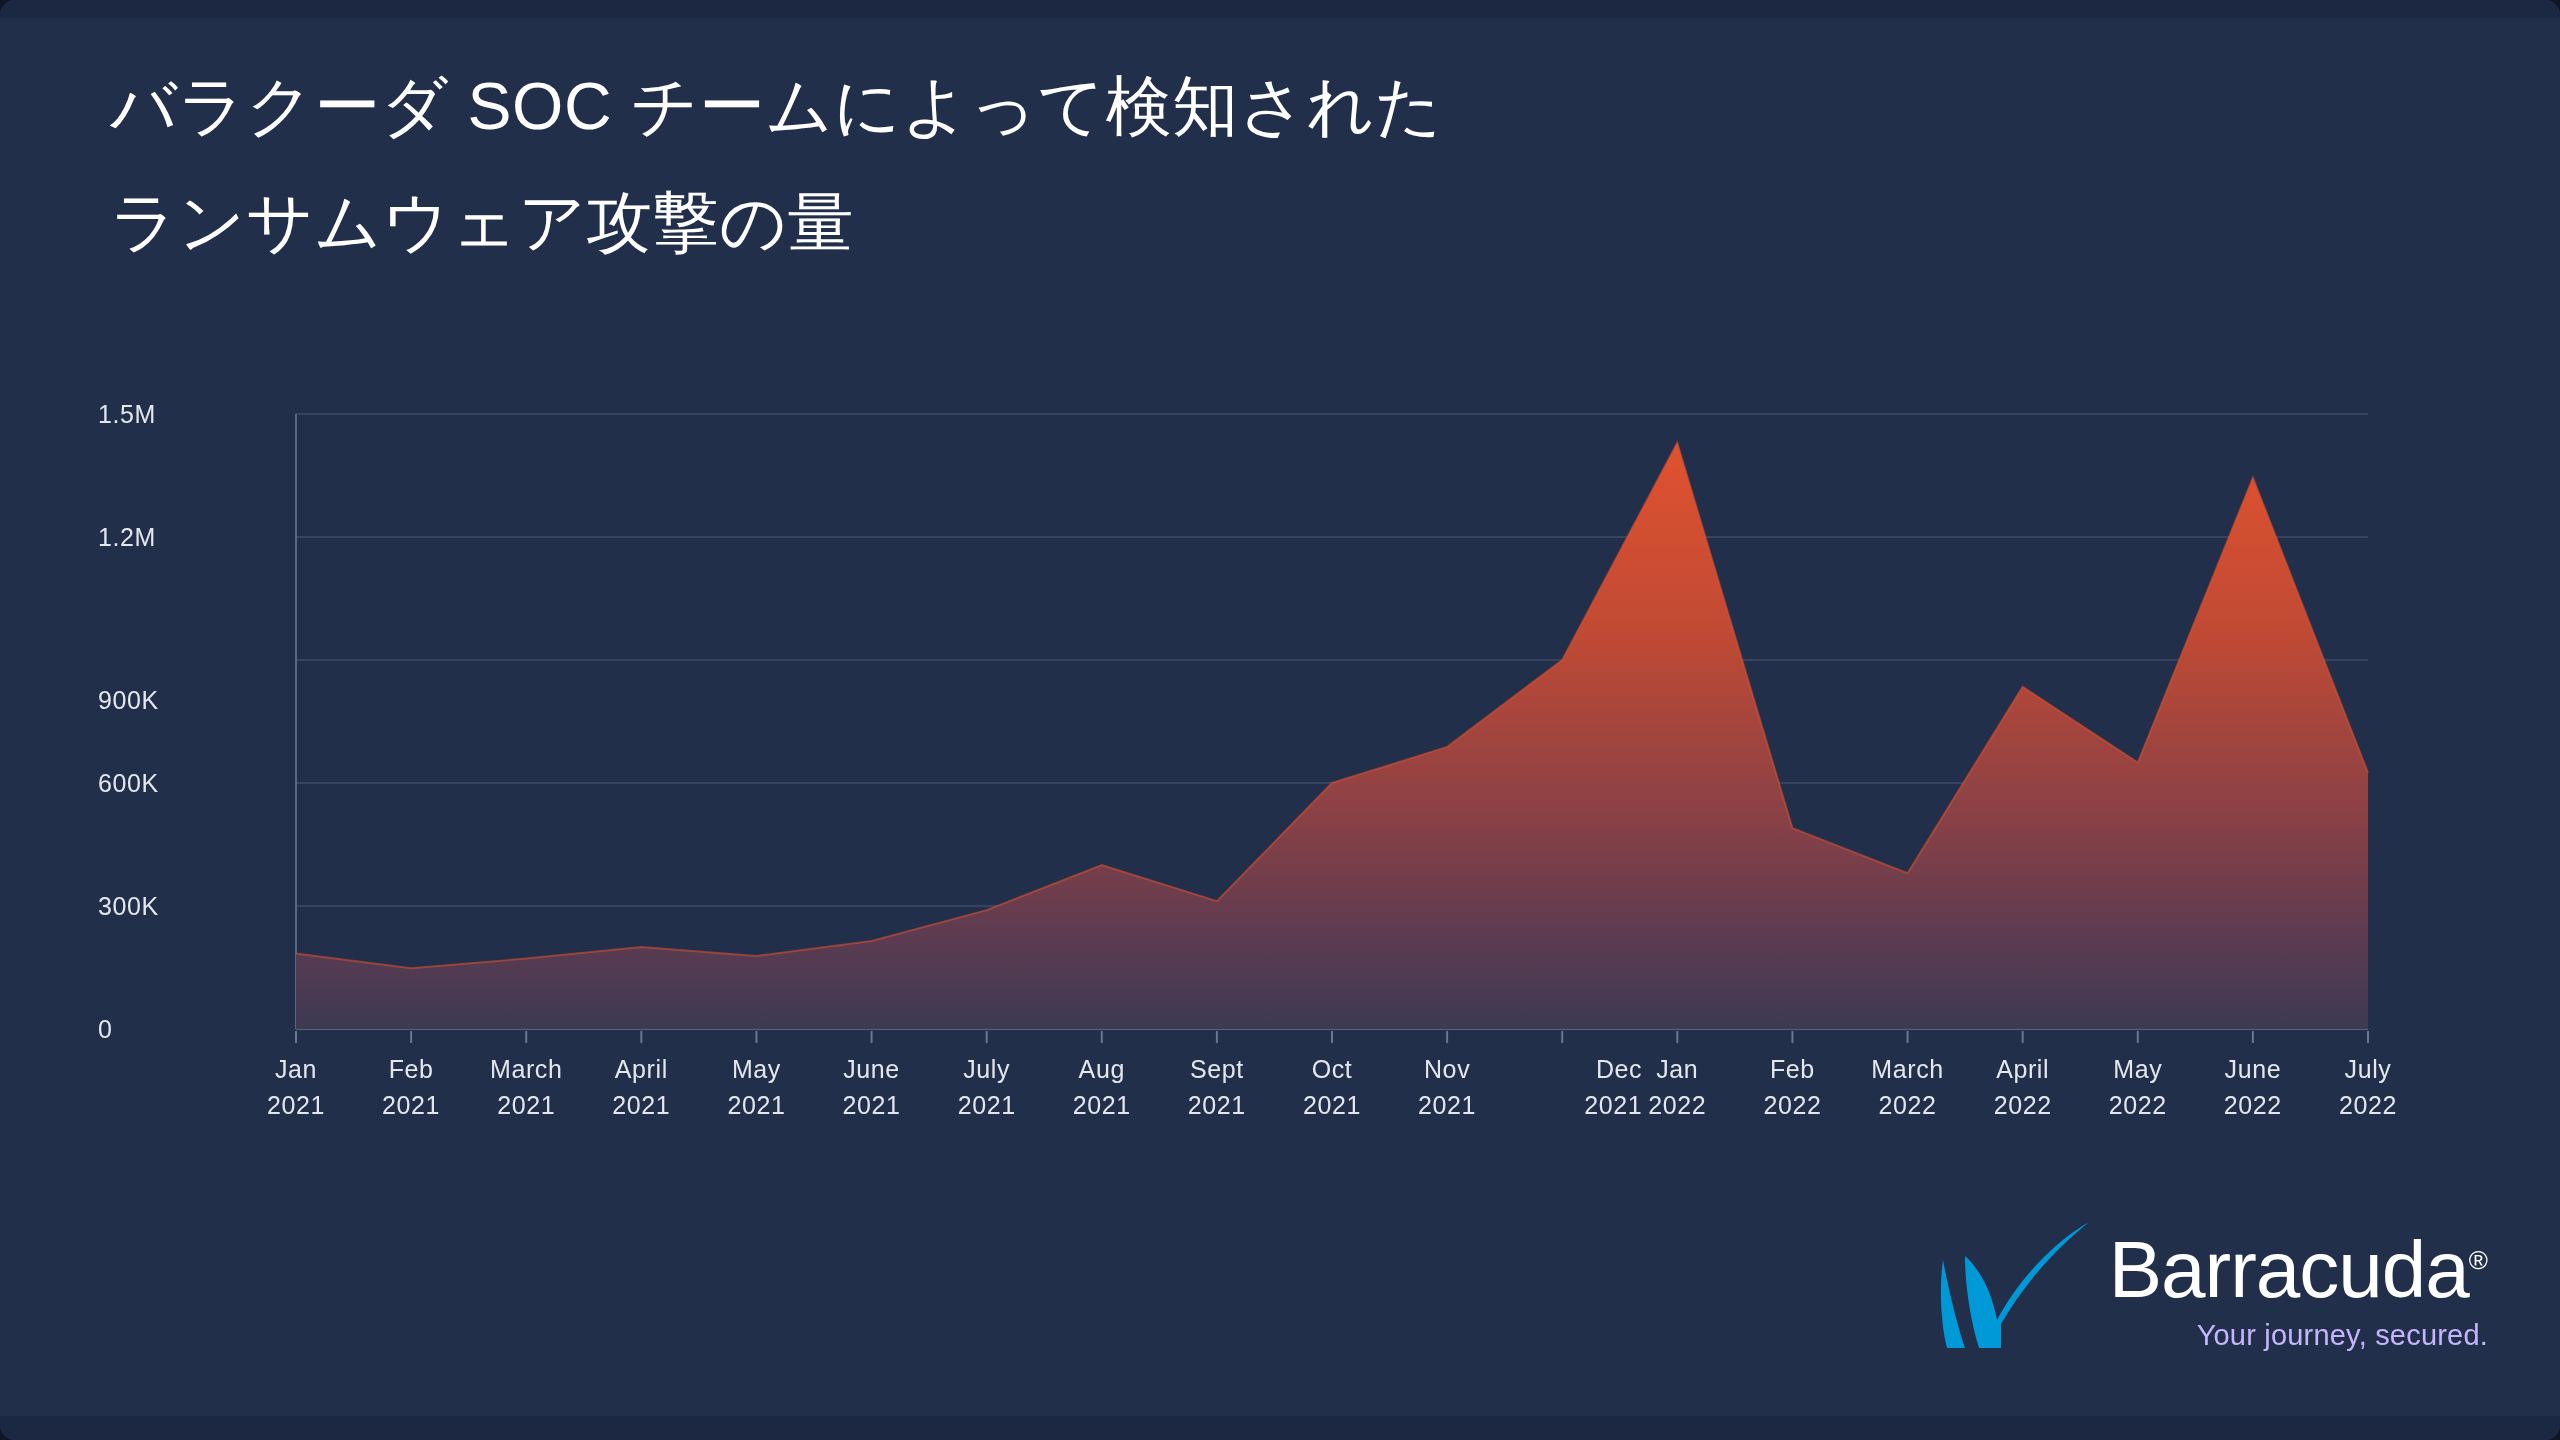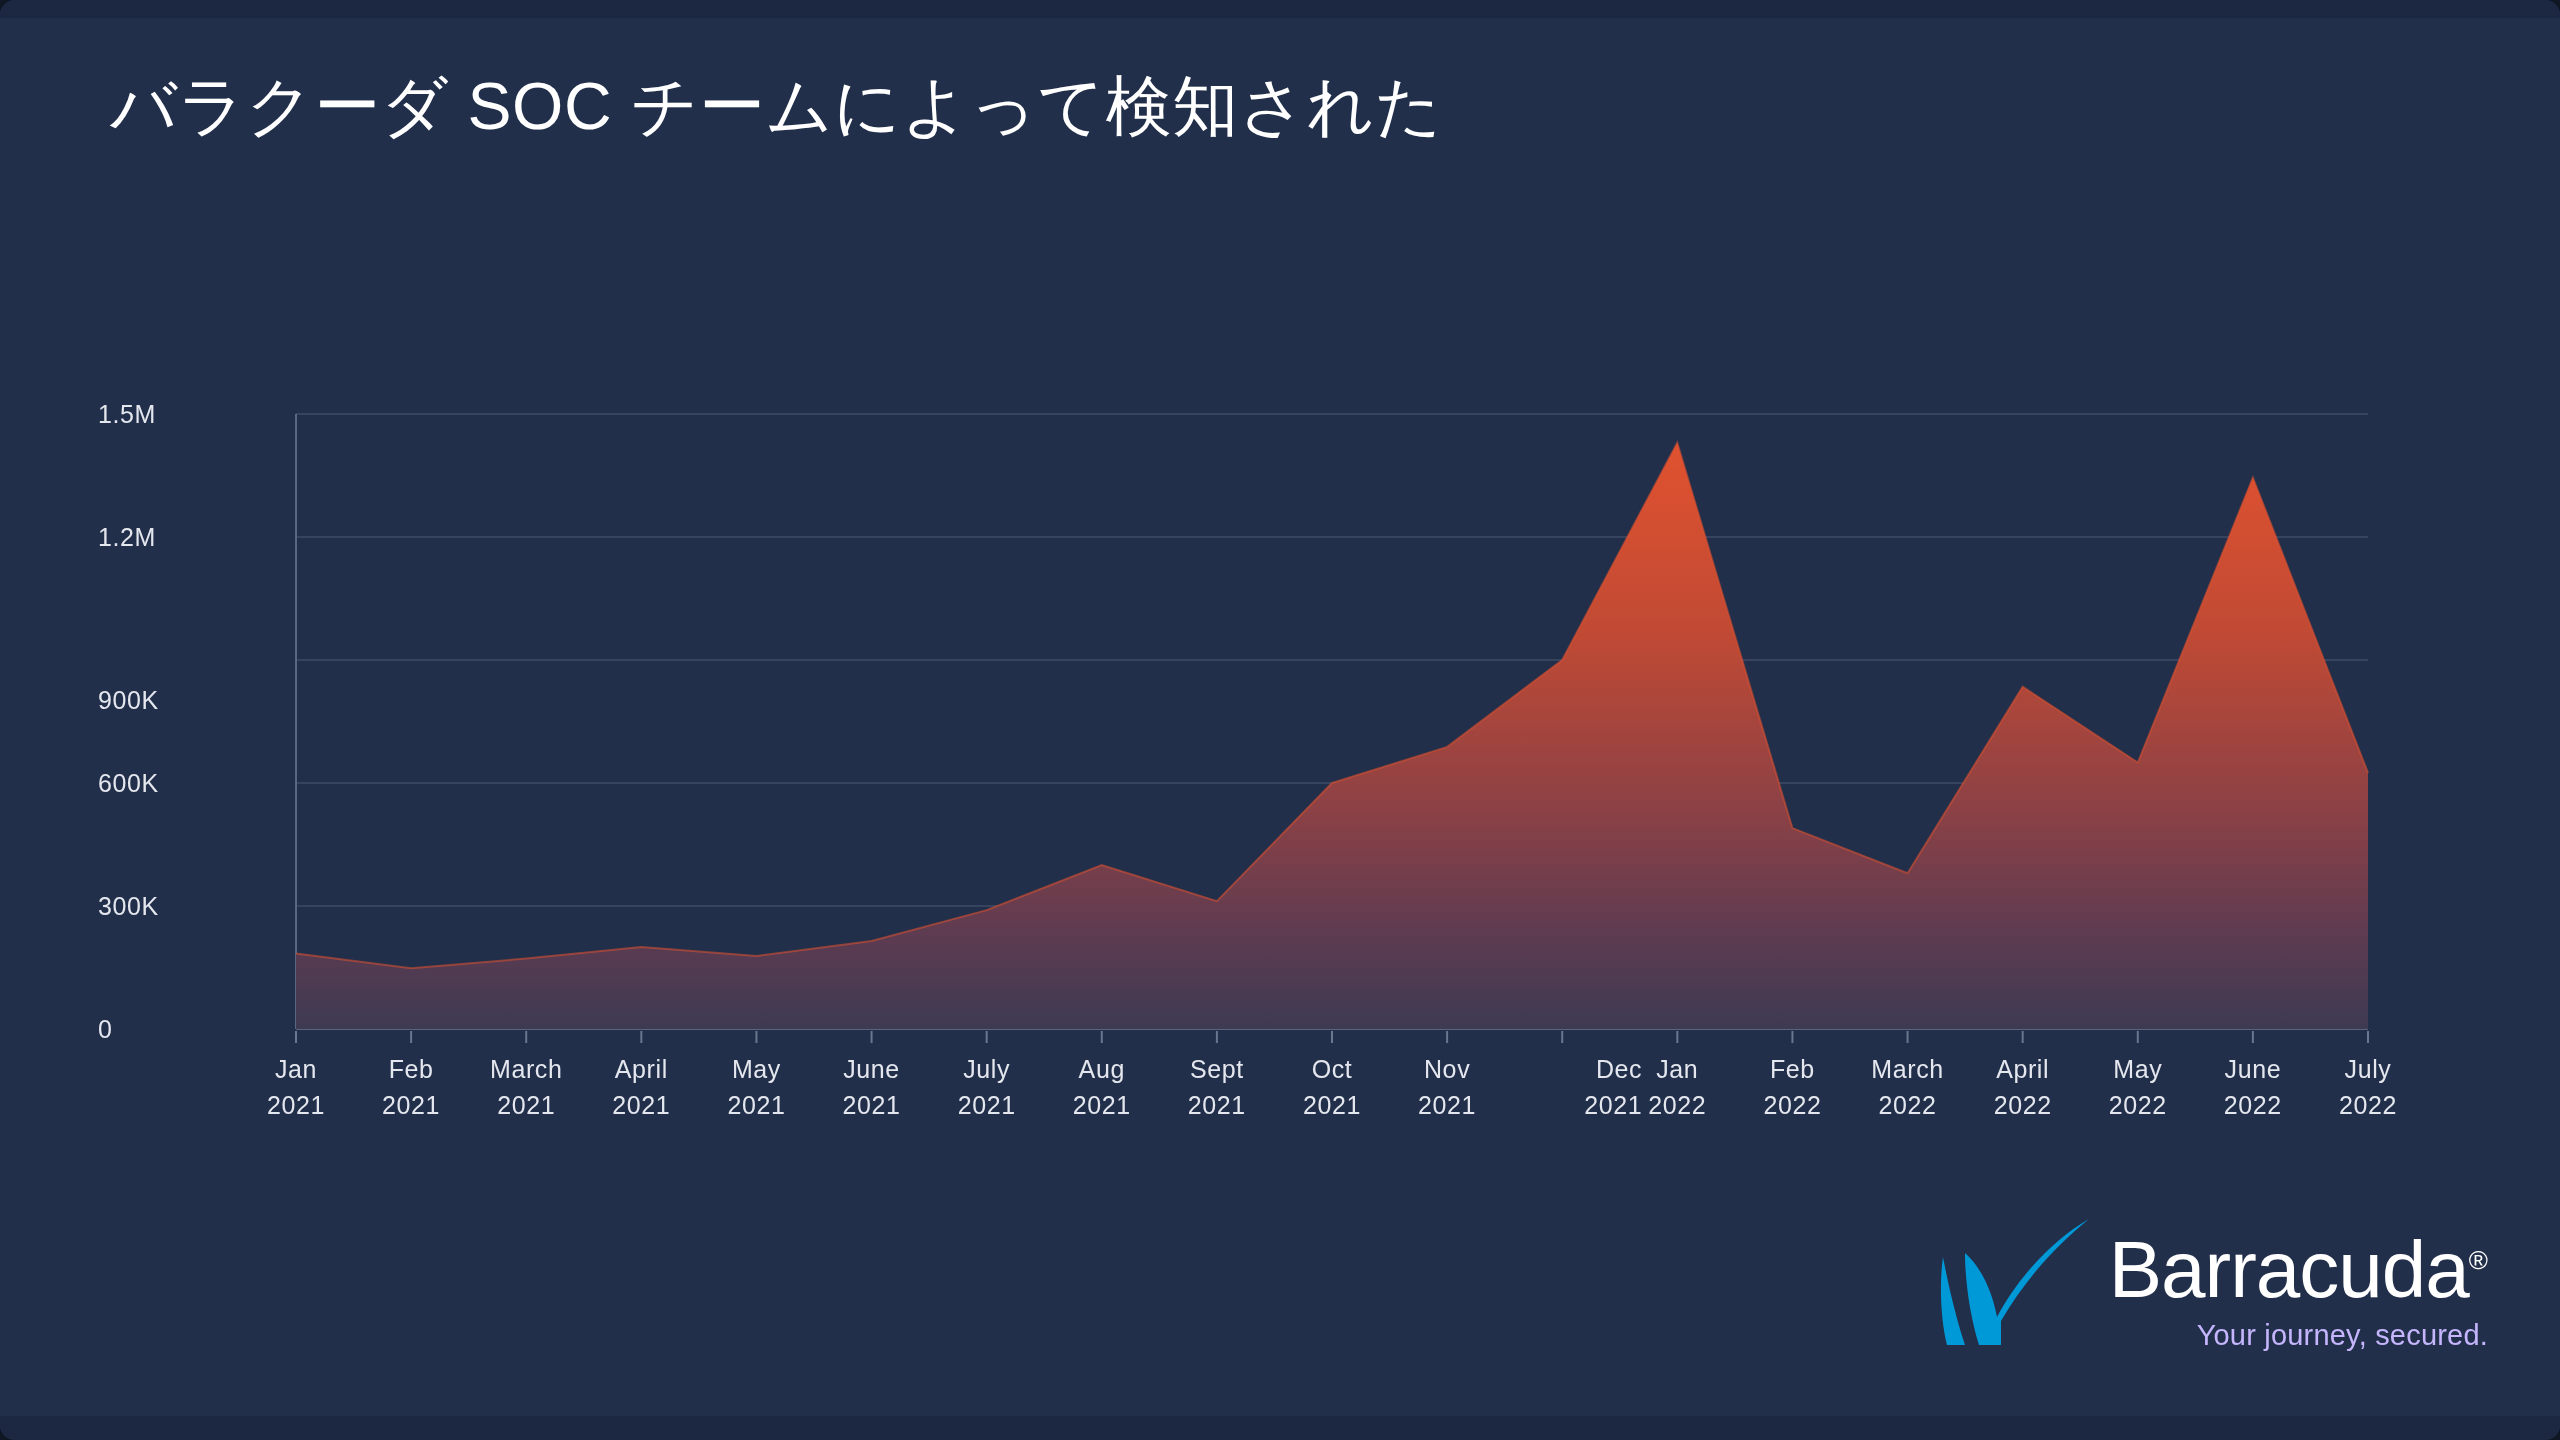--- a/index.html
+++ b/index.html
@@ -85,21 +85,21 @@
   }
   .xtick .m { display: block; }
   .xtick .y { display: block; }
 
   
   .logo {
     position: absolute;
     right: 72px;
     bottom: 88px;
     display: flex;
-    align-items: flex-start;
+    align-items: center;
   }
   .logo-mark { width: 170px; height: 130px; display: block; }
   .logo-text-wrap { display: flex; flex-direction: column; align-items: flex-end; }
   .logo-word {
     color: #ffffff;
     font-size: 80px;
     font-weight: 400;
     letter-spacing: -1px;
     line-height: 86px;
     white-space: nowrap;
@@ -116,20 +116,21 @@
 </head>
 <body>
 
 <div id="slide">
 
   <div class="bar-top"></div>
   <div class="bar-bottom"></div>
 
   <div class="title-block">
     <div class="title-line">バラクーダ SOC チームによって検知された</div>
+    <div class="title-line">ランサムウェア攻撃の量</div>
   </div>
 
   <div class="chart-wrap">
 
     <svg class="chart-svg" width="2560" height="1440">
       <defs>
         <linearGradient id="areaGrad" x1="0" y1="0" x2="0" y2="1">
           <stop offset="0%" stop-color="#e0522f" stop-opacity="1"></stop>
           <stop offset="32%" stop-color="#c14a34" stop-opacity="1"></stop>
           <stop offset="62%" stop-color="#8d4145" stop-opacity="1"></stop>

